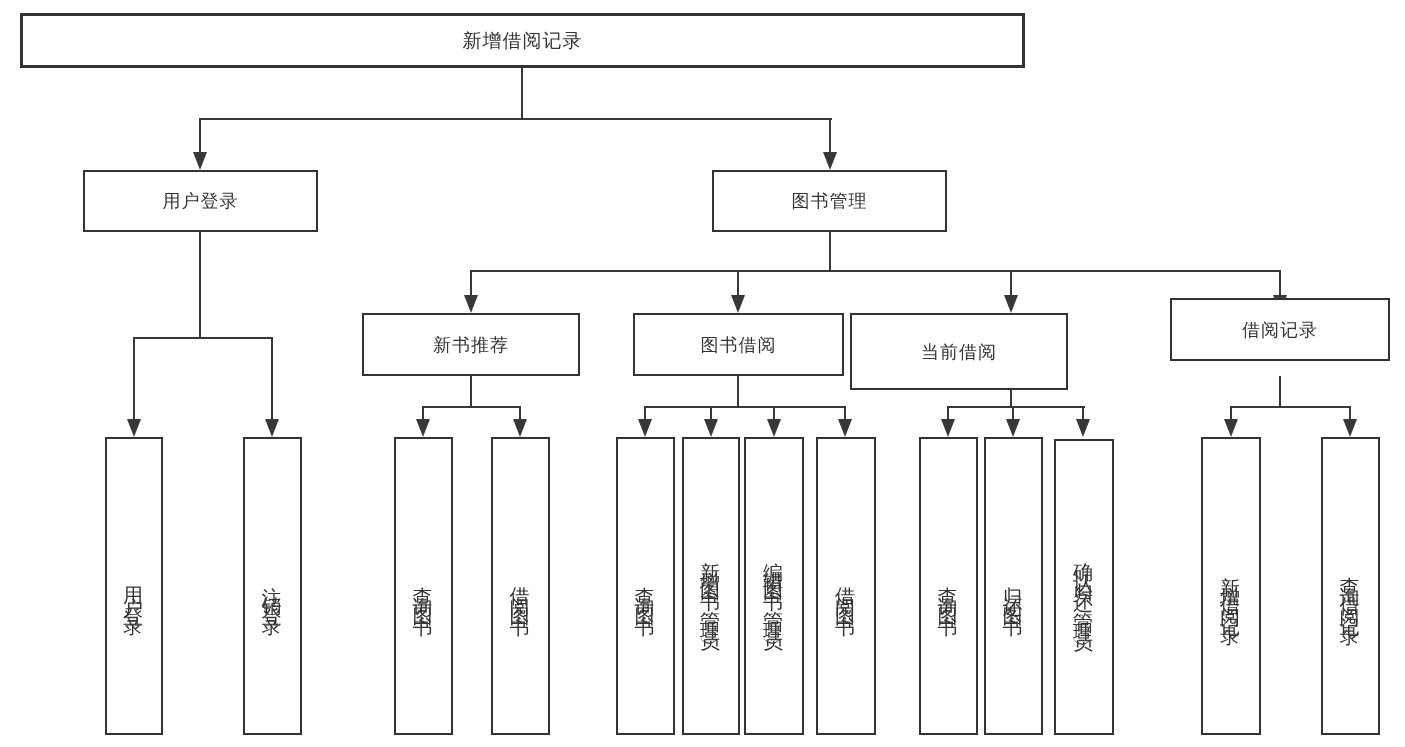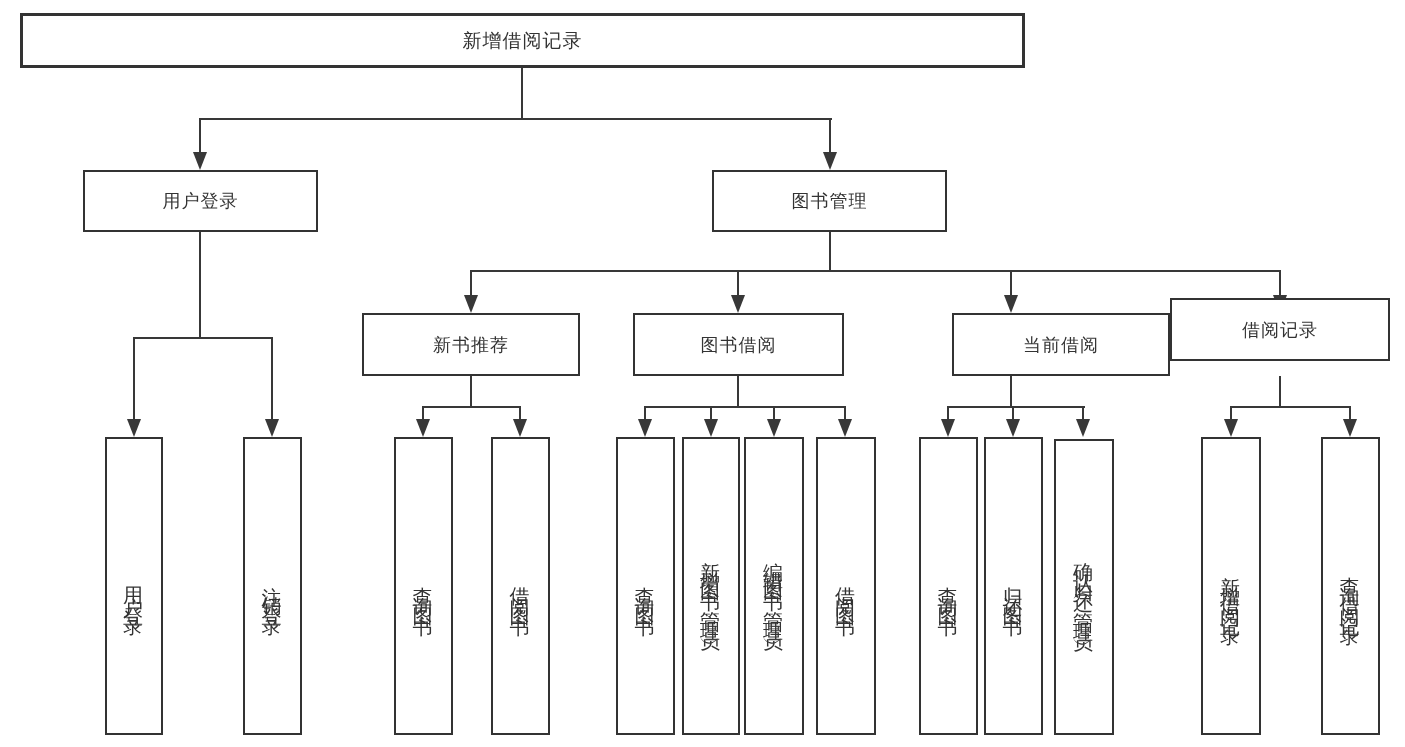--- a/index.html
+++ b/index.html
@@ -161,21 +161,21 @@
   <div class="box hbox" style="left:362px;top:313px;width:218px;height:63px">
     <span>新书推荐</span>
   </div>
 
   <div class="box hbox" style="left:712px;top:170px;width:235px;height:62px">
     <span>图书管理</span>
   </div>
   <div class="box hbox" style="left:633px;top:313px;width:211px;height:63px">
     <span>图书借阅</span>
   </div>
-  <div class="box hbox" style="left:952px;top:313px;width:218px;height:63px">
+  <div class="box hbox" style="left:850px;top:313px;width:218px;height:77px">
     <span>当前借阅</span>
   </div>
   <div class="box hbox" style="left:1170px;top:298px;width:220px;height:63px">
     <span>借阅记录</span>
   </div>
 
   <div class="box vbox" style="left:105px;top:437px;width:58px;height:298px">
     <span>用户登录</span>
   </div>
   <div class="box vbox" style="left:243px;top:437px;width:59px;height:298px">

